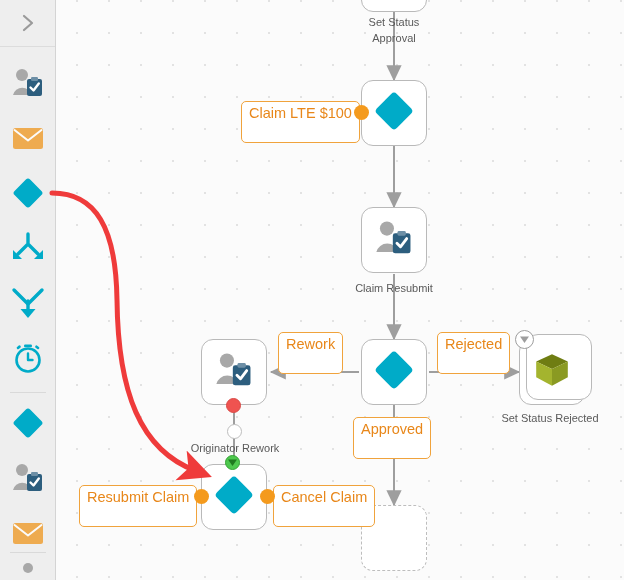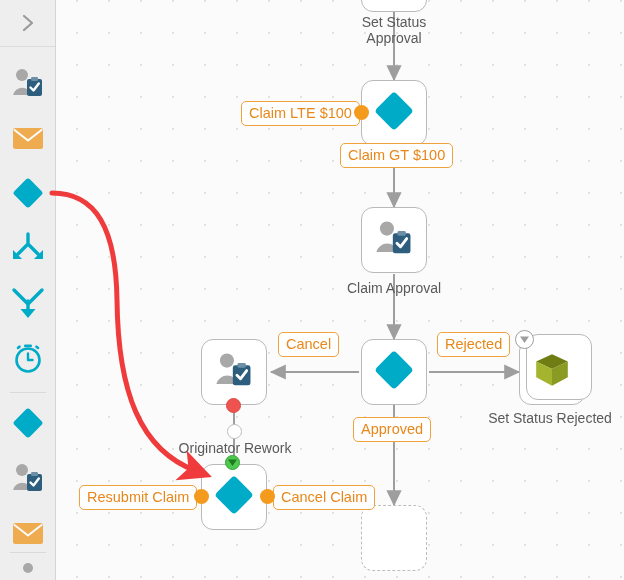--- a/index.html
+++ b/index.html
@@ -124,21 +124,21 @@
     box-sizing: border-box;
     z-index: -1;
   }
   .node.ghost {
     border: 1.5px dashed #bdbdbd;
     background: #ffffff;
   }
   .node-label {
     position: absolute;
     text-align: center;
-    font-size: 14px;
+    font-size: 11px;
     color: #5a5a5a;
     line-height: 16px;
     white-space: nowrap;
     z-index: 7;
   }
   .node-label.two-line { white-space: normal; }
 
   
   .port {
     position: absolute;
@@ -166,21 +166,21 @@
 
   
   .edge-chip {
     position: absolute;
     border: 1.5px solid #f0a33c;
     border-radius: 5px;
     background: #ffffff;
     color: #e8871a;
     font-size: 14.5px;
     line-height: 16px;
-    padding: 3px 7px 4px 7px;
+    padding: 3px 7px 21px 7px;
     white-space: nowrap;
     z-index: 8;
     cursor: pointer;
   }
 
   .teal-diamond { display: block; }
 </style>
 </head>
 <body>
 
@@ -330,44 +330,43 @@
       <span class="teal-diamond">
         <svg width="44" height="44" viewBox="0 0 44 44">
           <rect x="8" y="8" width="28" height="28" rx="4" fill="#00ABC8" transform="rotate(45 22 22)"></rect>
         </svg>
       </span>
     </div>
     <div class="port orange" style="left:298px; top:105px;"></div>
 
     <div class="edge-chip" style="left:185px; top:101px;">Claim LTE $100</div>
 
-    <div class="edge-chip" style="left:284px; top:143px;">Claim GT $100</div>
 
     <div class="node" style="left:305px; top:207px;">
       <span>
         <svg width="40" height="38" viewBox="0 0 34 32">
           <circle cx="11" cy="8" r="6" fill="#a8a8a8"></circle>
           <path d="M2 28 a9.5 9.5 0 0 1 18.5 0 z" fill="#a8a8a8"></path>
           <rect x="16" y="12" width="15" height="17" rx="2" fill="#2d5e7e"></rect>
           <rect x="20" y="10" width="7" height="4" rx="1.2" fill="#6d8fa6"></rect>
           <polyline points="19.5,20.5 22.5,23.5 27.8,16.5" fill="none" stroke="#ffffff" stroke-width="2.4" stroke-linecap="round" stroke-linejoin="round"></polyline>
         </svg>
       </span>
     </div>
-    <div class="node-label" style="left:268px; top:280px; width:140px;">Claim Approval</div>
+    <div class="node-label" style="left:268px; top:280px; width:140px;">Claim Resubmit</div>
 
     <div class="node" style="left:305px; top:339px;">
       <span class="teal-diamond">
         <svg width="44" height="44" viewBox="0 0 44 44">
           <rect x="8" y="8" width="28" height="28" rx="4" fill="#00ABC8" transform="rotate(45 22 22)"></rect>
         </svg>
       </span>
     </div>
 
-    <div class="edge-chip" style="left:222px; top:332px;">Cancel</div>
+    <div class="edge-chip" style="left:222px; top:332px;">Rework</div>
 
     <div class="edge-chip" style="left:297px; top:417px;">Approved</div>
 
     <div class="edge-chip" style="left:381px; top:332px;">Rejected</div>
 
     <div class="node" style="left:145px; top:339px;">
       <span>
         <svg width="40" height="38" viewBox="0 0 34 32">
           <circle cx="11" cy="8" r="6" fill="#a8a8a8"></circle>
           <path d="M2 28 a9.5 9.5 0 0 1 18.5 0 z" fill="#a8a8a8"></path>

